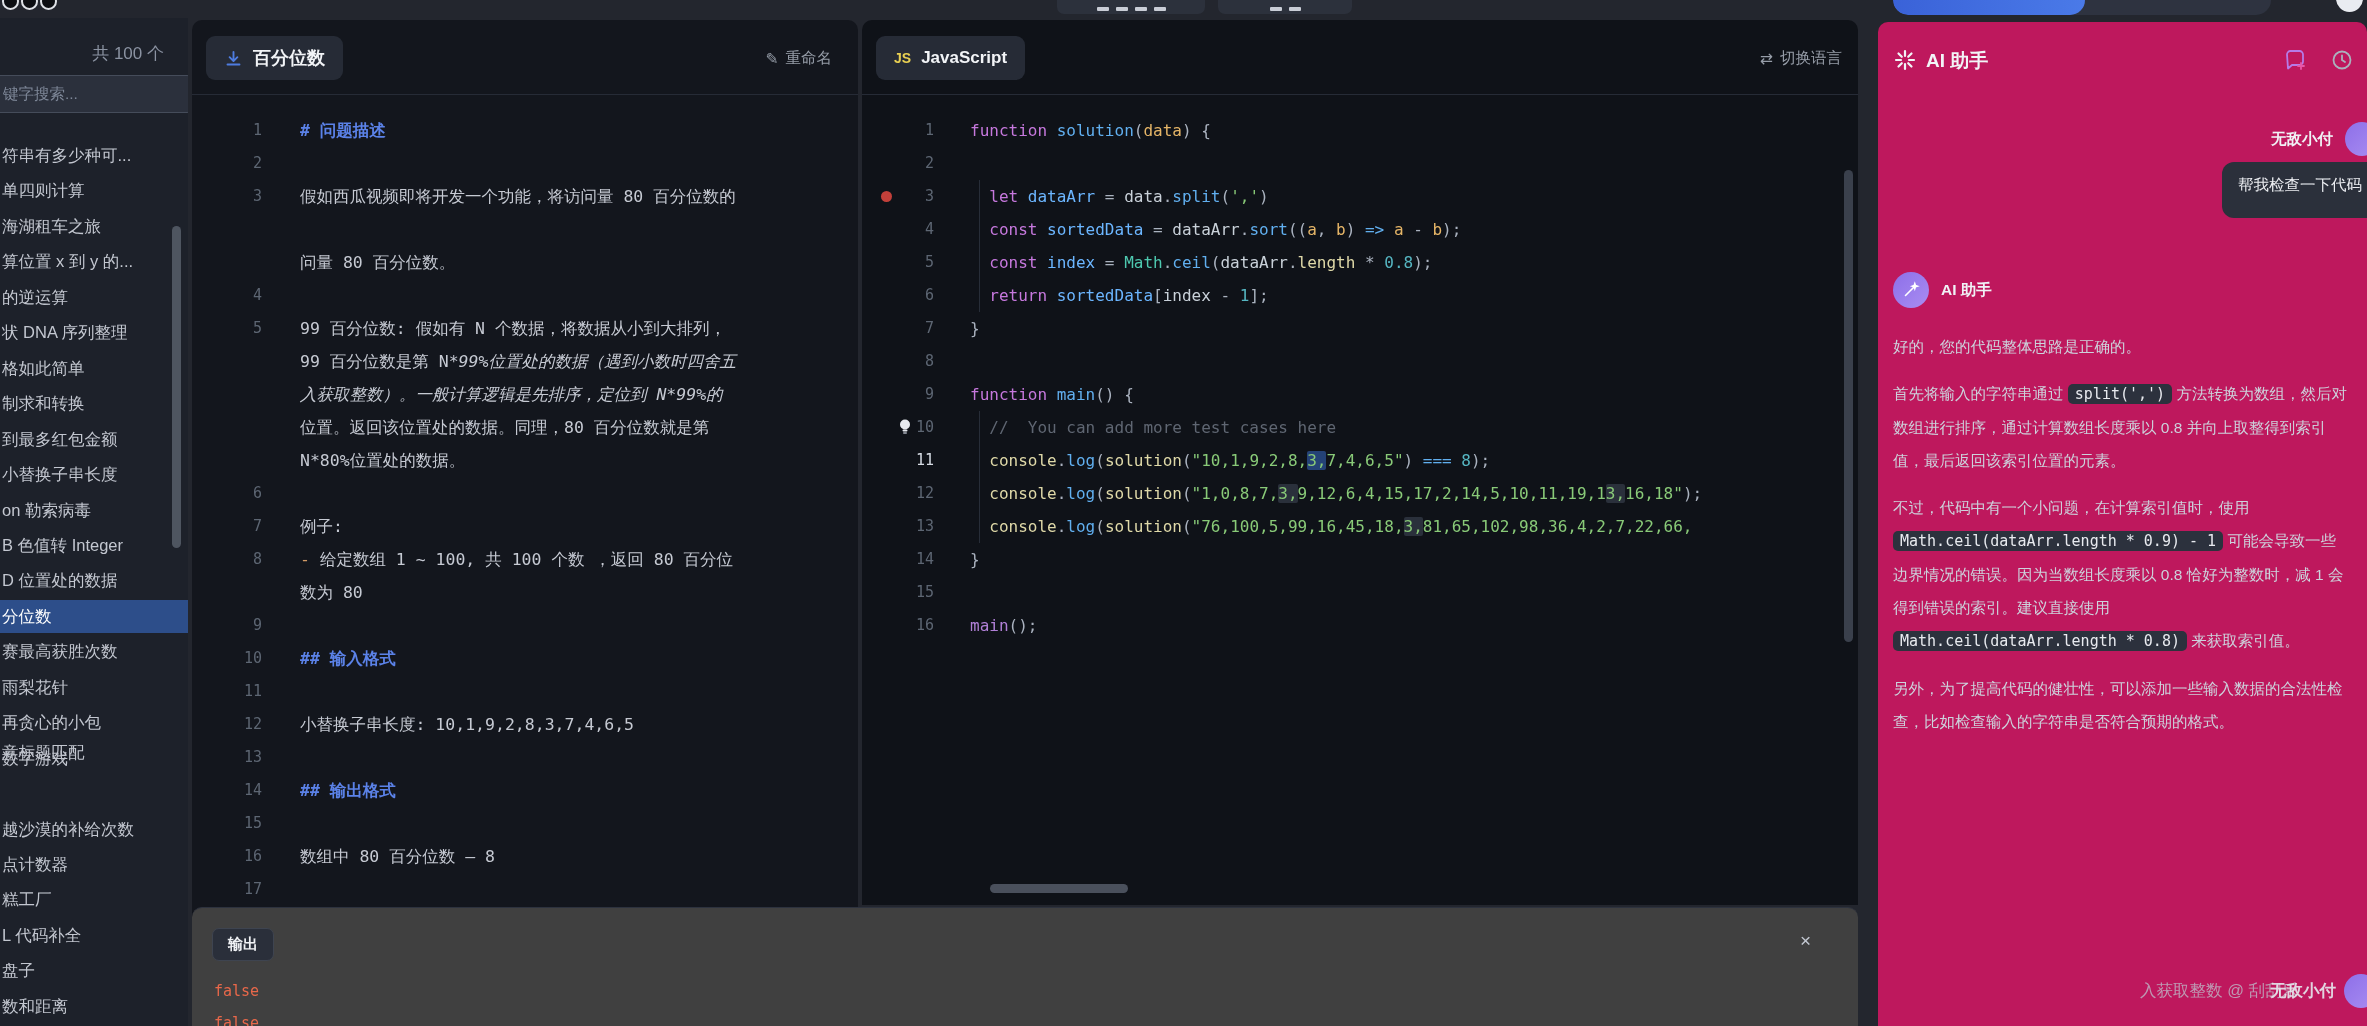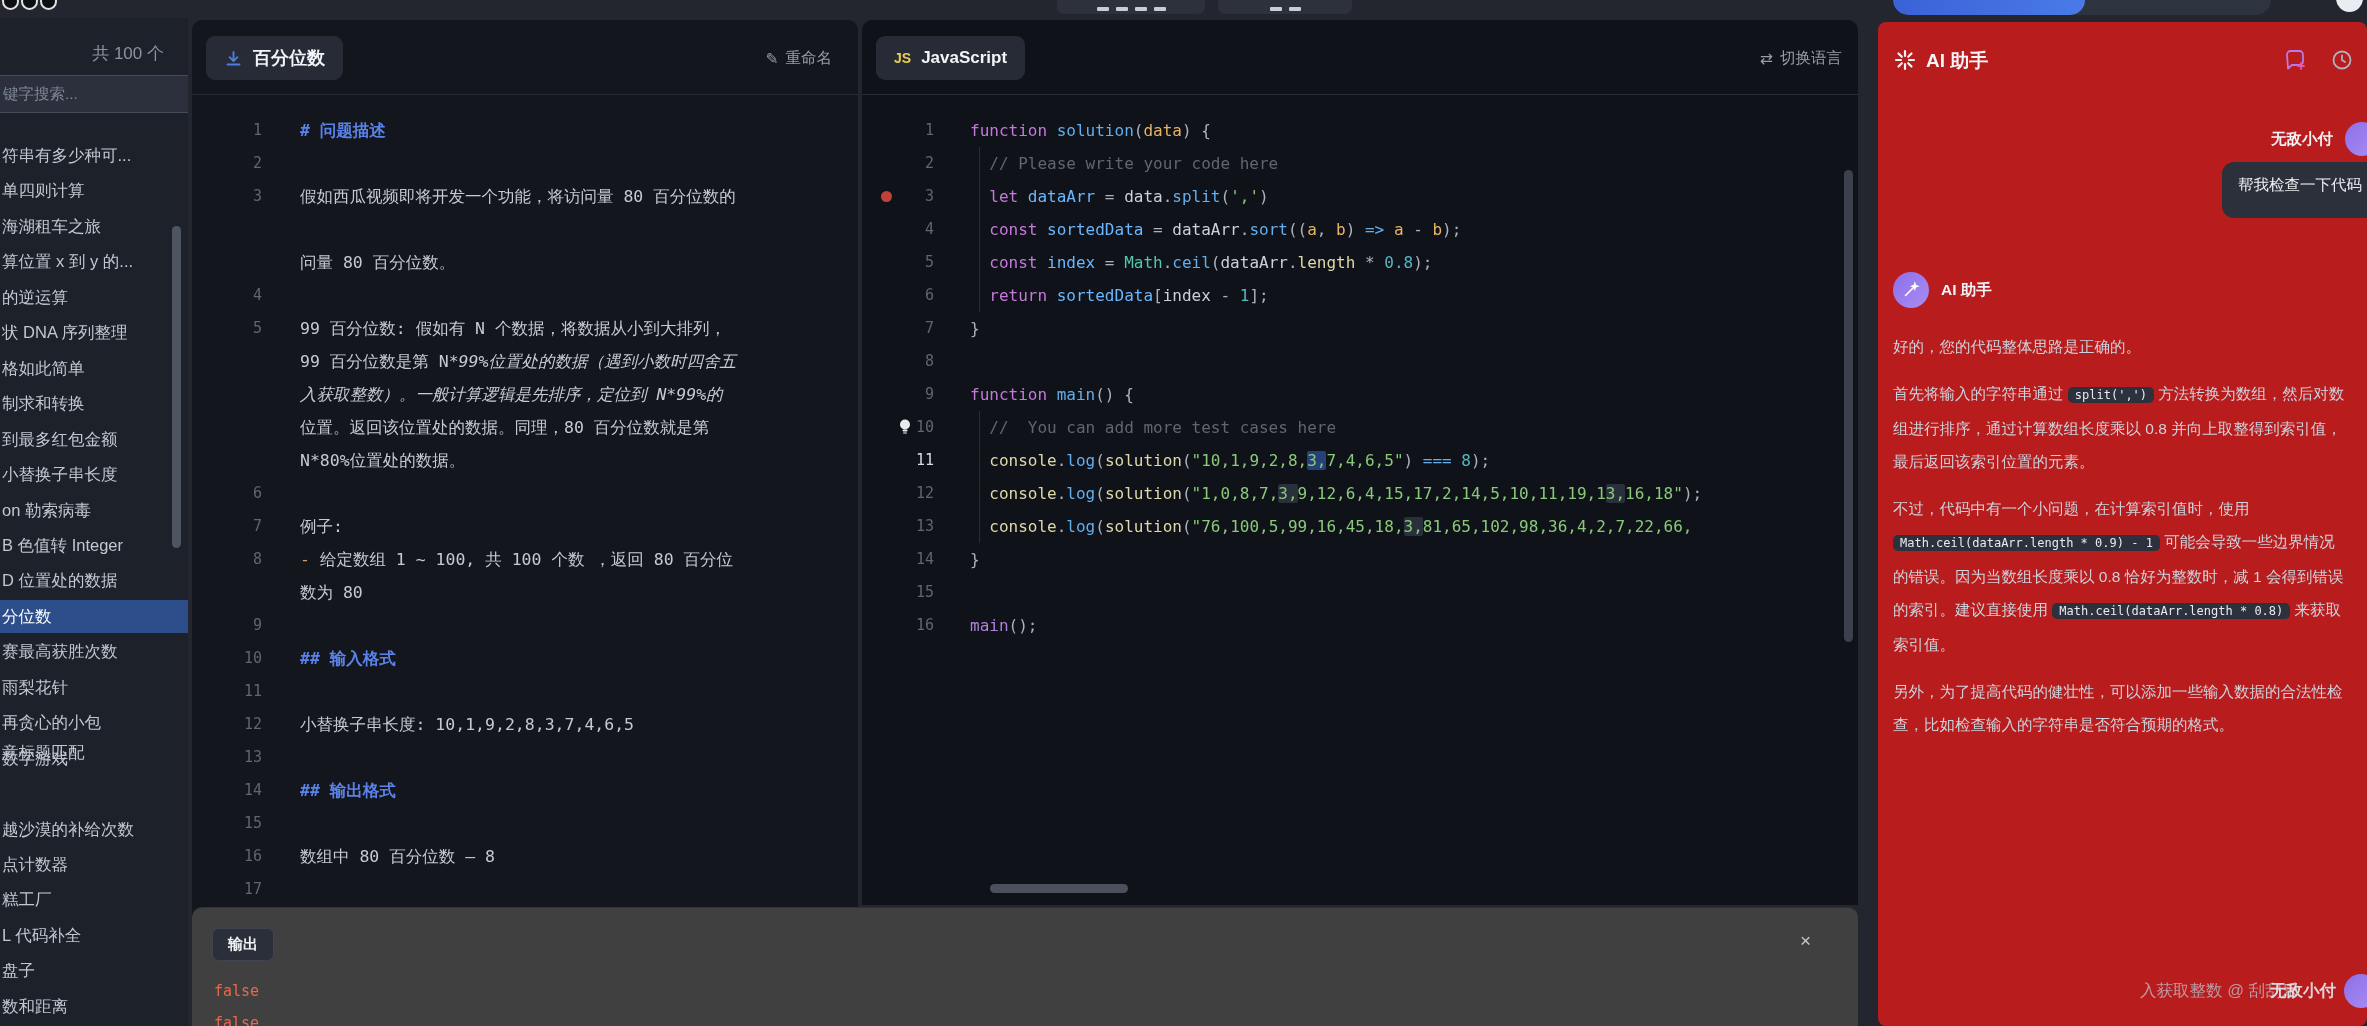--- a/index.html
+++ b/index.html
@@ -60,35 +60,35 @@
   .hl-dim{background:rgba(95,105,125,.35);border-radius:2px;}
   .vscroll{position:absolute;right:5px;top:150px;width:9px;height:472px;background:#3a404c;border-radius:5px;}
   .hscroll{position:absolute;left:128px;top:864px;width:138px;height:9px;background:#4a505c;border-radius:5px;}
   
   #output{left:192px;top:907px;width:1666px;height:119px;background:#404040;border-top:1px solid #2d323e;overflow:hidden;}
   #out-title{position:absolute;left:20px;top:20px;background:#2a2f3a;border:1px solid #3e4450;border-radius:7px;
     padding:6px 15px;color:#f0f2f5;font-weight:bold;font-size:15px;}
   #out-close{position:absolute;left:1608px;top:22px;color:#c3c8d2;font-size:19px;cursor:pointer;}
   .outline-row{position:absolute;left:22px;font-family:"DejaVu Sans Mono",monospace;font-size:15px;color:#e8684a;}
   
-  #ai{left:1878px;top:22px;width:489px;height:1004px;background:#b91c1c;overflow:hidden;border-radius:8px;}
+  #ai{left:1878px;top:22px;width:489px;height:1004px;background:#be185d;overflow:hidden;}
   #ai-title{position:absolute;left:48px;top:26px;color:#f2f4f7;font-weight:bold;font-size:19px;}
   .ai-hicon{position:absolute;top:26px;cursor:pointer;}
   #ai-user-row{position:absolute;right:-12px;top:100px;display:flex;align-items:center;gap:12px;}
   #ai-user-name{color:#f0f2f6;font-weight:bold;font-size:15.5px;}
   .avatar{width:34px;height:34px;border-radius:50%;background:linear-gradient(135deg,#8d6fe8,#a98df2);flex:none;}
   #ai-user-bubble{position:absolute;left:344px;top:140px;width:190px;height:30px;background:#2b303b;border-radius:12px;
     padding:13px 16px;color:#eceef2;font-size:15.5px;white-space:nowrap;}
   #ai-bot-row{position:absolute;left:15px;top:250px;display:flex;align-items:center;gap:12px;}
   #ai-bot-row .avatar{width:36px;height:36px;display:flex;align-items:center;justify-content:center;}
   #ai-bot-name{color:#f0f2f6;font-weight:bold;font-size:15.5px;}
   #ai-msg{position:absolute;left:15px;top:308px;width:454px;color:#cdd2dc;font-size:15.5px;line-height:33px;}
   #ai-msg p{margin:0 0 14px 0;}
   .chip{background:#2c313d;border-radius:5px;padding:1px 7px;font-family:"DejaVu Sans Mono",monospace;
-    font-size:12px;color:#e8eaef;white-space:nowrap;}
+    font-size:15px;color:#e8eaef;white-space:nowrap;}
   #watermark{position:absolute;left:0;top:952px;width:500px;display:flex;align-items:center;justify-content:flex-end;gap:8px;}
   #wm1{color:rgba(190,195,205,.75);font-size:16.5px;}
   #wm2{color:rgba(230,233,238,.9);font-size:16.5px;font-weight:bold;margin-left:-36px;}
   svg{display:block;}
 </style>
 </head>
 <body>
 
 <div class="dot" style="left:2px"></div>
 <div class="dot" style="left:21px"></div>
@@ -267,21 +267,20 @@
       <span>切换语言</span>
     </div>
   </div>
   <div id="code-rows">
       <div class="crow">
         <span class="cgut">1</span>
         <span class="ctxt"><span class="tk-kw">function </span><span class="tk-fn">solution</span><span class="tk-pun">(</span><span class="tk-par">data</span><span class="tk-pun">) {</span></span>
       </div>
       <div class="crow guided">
         <span class="cgut">2</span>
-        <span class="ctxt"><span class="tk-cm">  // Please write your code here</span></span>
       </div>
       <div class="crow guided">
         <span class="bp"></span>
         <span class="cgut">3</span>
         <span class="ctxt"><span class="tk-pl">  </span><span class="tk-kw">let </span><span class="tk-var">dataArr</span><span class="tk-op"> = </span><span class="tk-wh">data</span><span class="tk-pun">.</span><span class="tk-fn">split</span><span class="tk-pun">(</span><span class="tk-str">','</span><span class="tk-pun">)</span></span>
       </div>
       <div class="crow guided">
         <span class="cgut">4</span>
         <span class="ctxt"><span class="tk-pl">  </span><span class="tk-kw">const </span><span class="tk-var">sortedData</span><span class="tk-op"> = </span><span class="tk-wh">dataArr</span><span class="tk-pun">.</span><span class="tk-fn">sort</span><span class="tk-pun">((</span><span class="tk-par">a</span><span class="tk-pun">, </span><span class="tk-par">b</span><span class="tk-pun">) </span><span class="tk-op2">=&gt;</span><span class="tk-pl"> </span><span class="tk-par">a</span><span class="tk-op"> - </span><span class="tk-par">b</span><span class="tk-pun">);</span></span>
       </div>

